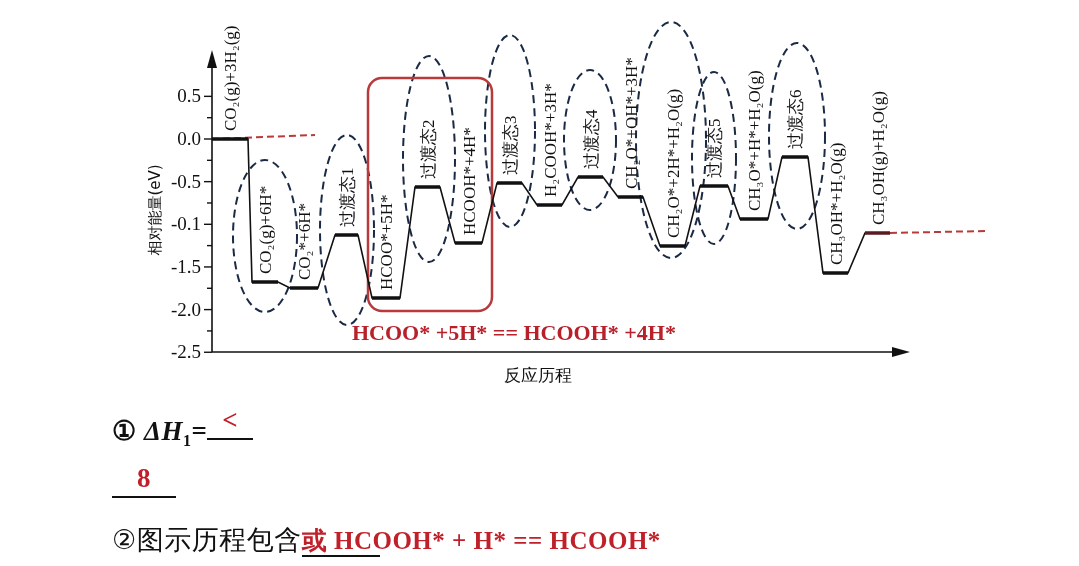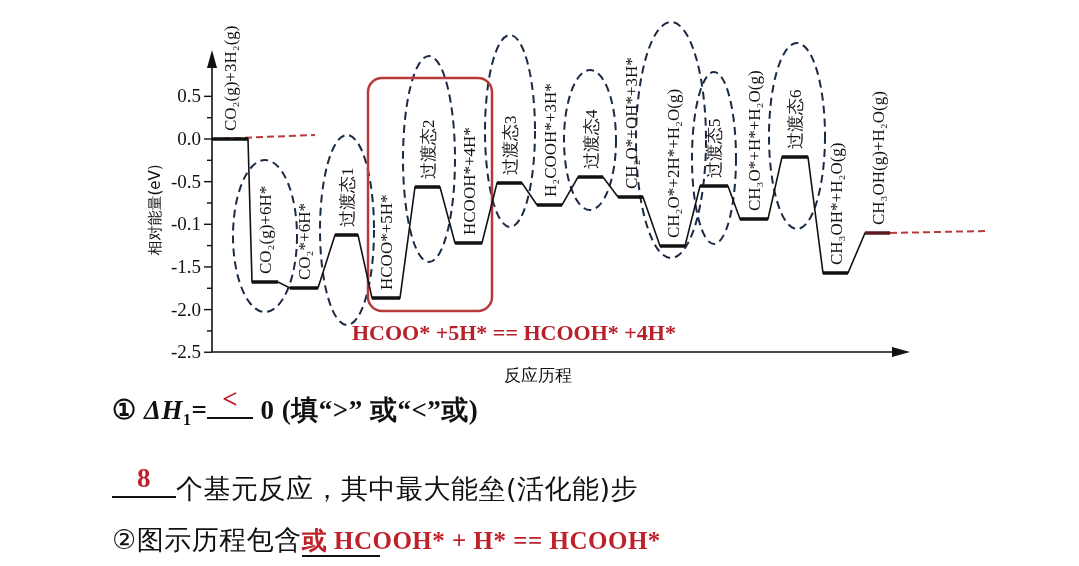--- a/index.html
+++ b/index.html
@@ -9,21 +9,21 @@
     font-family: "Liberation Serif", "DejaVu Serif", serif;
     color: #111;
   }
   #chart-svg { position: absolute; left: 0; top: 0; }
   .q-line {
     position: absolute; left: 112px;
     font-family: "Liberation Serif", "DejaVu Serif", serif;
     font-size: 27px; font-weight: bold; color: #111; white-space: nowrap;
     letter-spacing: 0.5px;
   }
-  .q1 { top: 391px; }
+  .q1 { top: 412px; }
   .q2 { top: 468px; font-family: "DejaVu Sans", sans-serif; font-weight: normal; font-size: 27px; }
   .q3 { top: 522px; font-family: "DejaVu Sans", sans-serif; font-weight: normal; font-size: 27px; }
   .blank {
     display: inline-block; position: relative; border-bottom: 2px solid #111;
     text-align: center; vertical-align: baseline; line-height: 1;
   }
   .ans {
     color: #c0202a; font-family: "Liberation Serif", serif; font-weight: bold;
   }
   .ans-over {
@@ -130,22 +130,22 @@
       <text transform="translate(801,149) rotate(-90)">过渡态6</text>
       <text transform="translate(841.5,265) rotate(-90)">CH₃OH*+H₂O(g)</text>
       <text transform="translate(883.5,225) rotate(-90)">CH₃OH(g)+H₂O(g)</text>
     </g>
 
   <text x="352" y="340" font-family="Liberation Serif, serif" font-weight="bold" font-size="22" fill="#b8202a">HCOO* +5H* == HCOOH* +4H*</text>
 </svg>
 
 <div class="q-line q1">
   <span>①</span>
-  <span class="dh">ΔH</span><sub>1</sub><span>=</span><span class="blank" style="width:46px;height:26px;"><span class="ans ans-over">&lt;</span></span><span> 0 (填“&gt;”  或“&lt;”或)</span>
+  <span class="dh">ΔH</span><sub>1</sub><span>=</span><span class="blank" style="width:46px;height:26px;"><span class="ans ans-over">&lt;</span></span>
 </div>
 
 <div class="q-line q2">
-  <span class="blank" style="width:64px;height:28px;"><span class="ans ans-over">8</span></span><span>个基元反应，其中最大能垒(活化能)步</span>
+  <span class="blank" style="width:64px;height:28px;"><span class="ans ans-over">8</span></span>
 </div>
 
 <div class="q-line q3">
   <span>②图示历程包含</span><span class="blank" style="min-width:78px;border-bottom:none;"><span class="ans" style="font-size:25px;">或 HCOOH* + H* == HCOOH*</span><span style="position:absolute;left:0;width:78px;bottom:-4px;border-bottom:2px solid #111;"></span></span>
 </div>
 
 </body></html>

